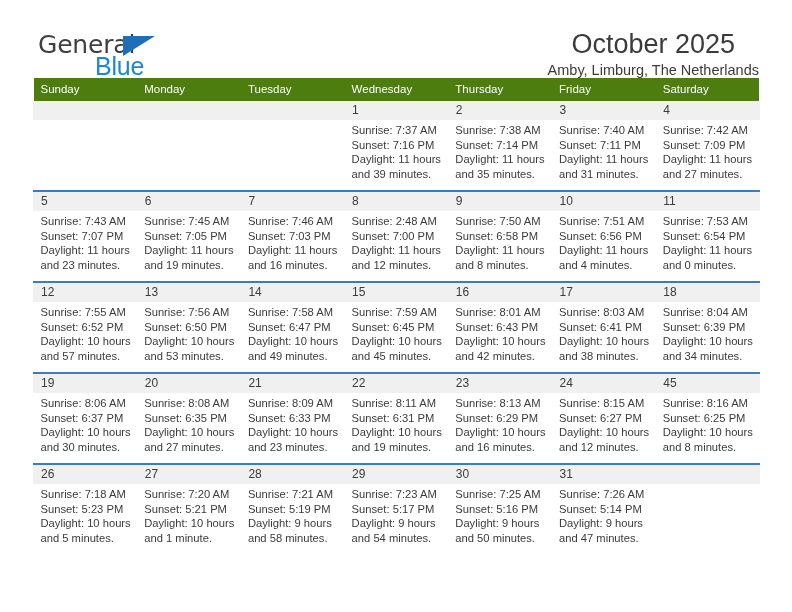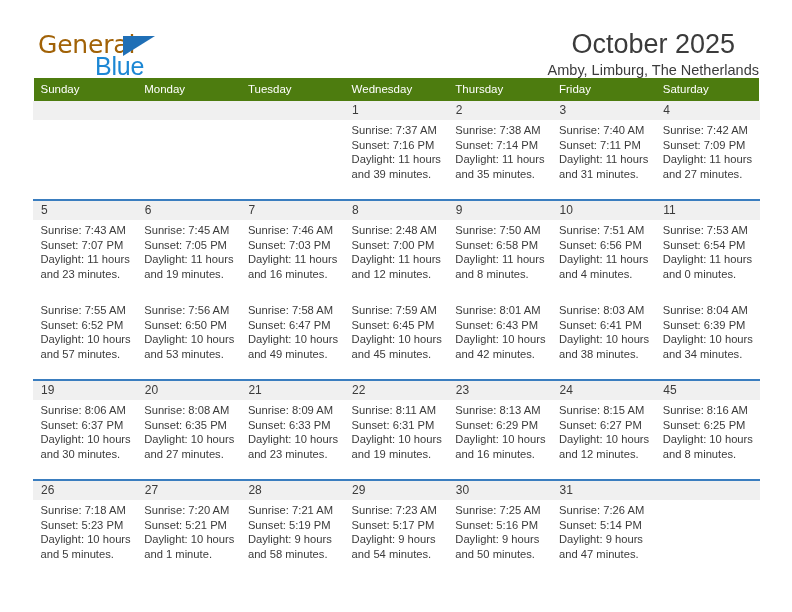--- a/index.html
+++ b/index.html
@@ -37,21 +37,21 @@
     width: 180px;
     height: 56px;
     flex: none;
   }
   .brand-general {
     position: absolute;
     left: 5px;
     top: 2px;
     font-size: 25px;
     letter-spacing: -0.2px;
-    color: #a16207;
+    color: #404040;
     font-family: "DejaVu Sans", sans-serif;
     font-weight: 400;
   }
   .brand-triangle {
     position: absolute;
     left: 90px;
     top: 8px;
     width: 0;
     height: 0;
     border-left: 32px solid #1f6fb6;
@@ -124,21 +124,21 @@
     border-top: none;
   }
 
   .info-row td {
     background: #ffffff;
     padding: 3px 7px 4px 7px;
     font-size: 11.2px;
     color: #3b3b3b;
     line-height: 14.6px;
     vertical-align: top;
-    height: 80px;
+    height: 71px;
     box-sizing: border-box;
     border: none;
   }
   .info-row td .line { display: block; white-space: nowrap; }
   .info-row td.empty { background: #ffffff; }
 </style>
 </head>
 <body>
 
 <div class="page">
@@ -261,20 +261,29 @@
             <span class="line">Daylight: 11 hours</span>
             <span class="line">and 4 minutes.</span>
           </td>
           <td>
             <span class="line">Sunrise: 7:53 AM</span>
             <span class="line">Sunset: 6:54 PM</span>
             <span class="line">Daylight: 11 hours</span>
             <span class="line">and 0 minutes.</span>
           </td>
         </tr>
+        <tr class="daynum-row">
+          <td>12</td>
+          <td>13</td>
+          <td>14</td>
+          <td>15</td>
+          <td>16</td>
+          <td>17</td>
+          <td>18</td>
+        </tr>
         <tr class="info-row">
           <td>
             <span class="line">Sunrise: 7:55 AM</span>
             <span class="line">Sunset: 6:52 PM</span>
             <span class="line">Daylight: 10 hours</span>
             <span class="line">and 57 minutes.</span>
           </td>
           <td>
             <span class="line">Sunrise: 7:56 AM</span>
             <span class="line">Sunset: 6:50 PM</span>

